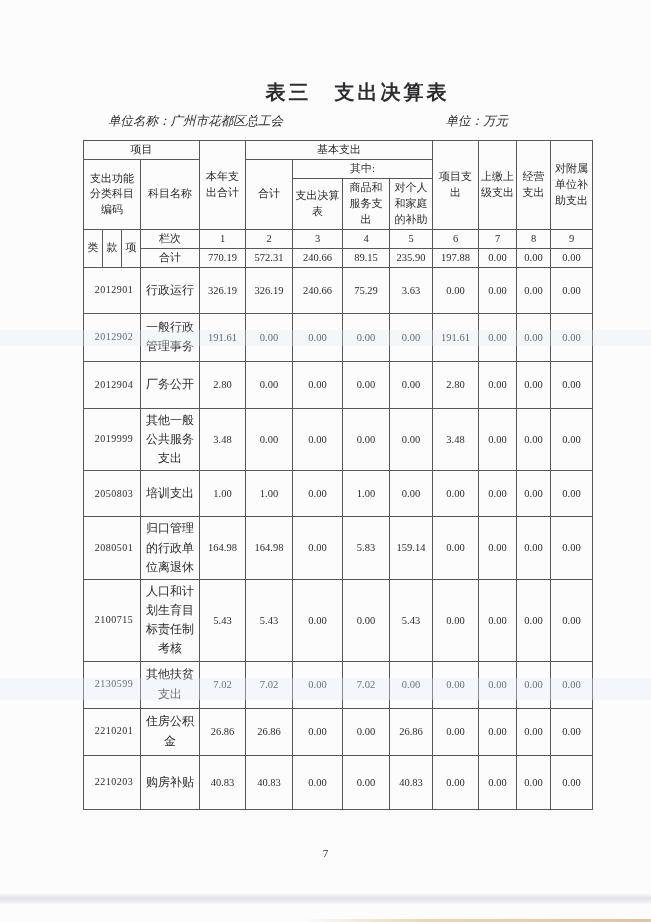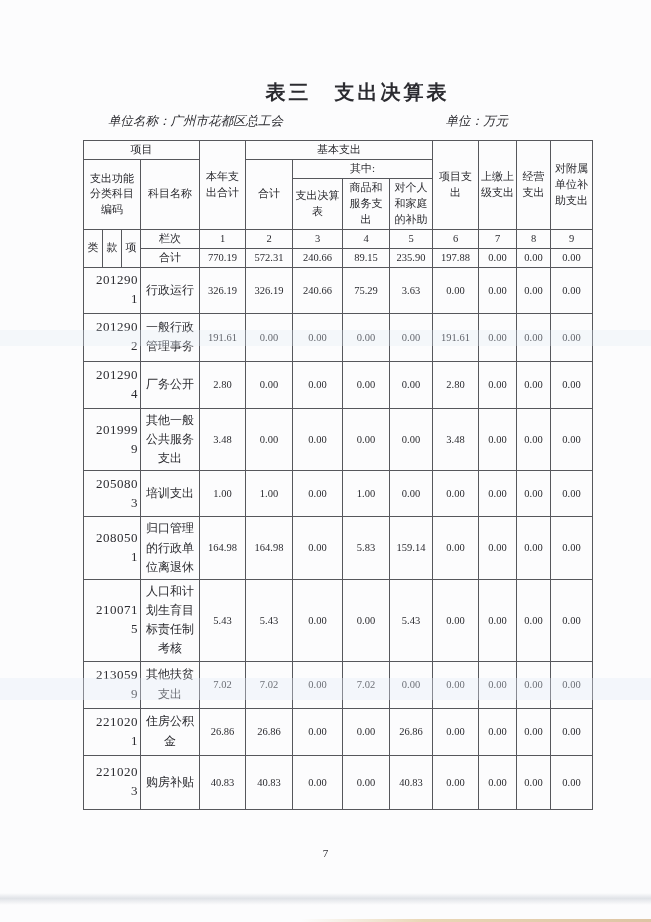--- a/index.html
+++ b/index.html
@@ -37,21 +37,21 @@
   .decl tbody tr:nth-child(1){height:46px;}
   .decl tbody tr:nth-child(2){height:48px;}
   .decl tbody tr:nth-child(3){height:47px;}
   .decl tbody tr:nth-child(4){height:56px;}
   .decl tbody tr:nth-child(5){height:46px;margin-left:24px;}
   .decl tbody tr:nth-child(6){height:54px;}
   .decl tbody tr:nth-child(7){height:72px;}
   .decl tbody tr:nth-child(8){height:47px;}
   .decl tbody tr:nth-child(9){height:47px;}
   .decl tbody tr:nth-child(10){height:54px;}
-  .decl td.code { text-align:right; padding-left:6px; font-size:13px; letter-spacing:.5px; }
+  .decl td.code { text-align:center; padding-left:6px; font-size:10px; letter-spacing:.5px; }
   .decl td.name { font-size:12px; line-height:1.6; padding:2px 5px; }
   .decl td.num, .decl .num { font-size:10.5px; }
   .notes {
     position:absolute; top:789px; left:90px; font-size:11.5px; line-height:1.8;
   }
   .notes .note2 { margin-left:23px; }
   .page-number {
     position:absolute; top:847px; left:0; width:651px; text-align:center; font-size:11px;
   }
   

